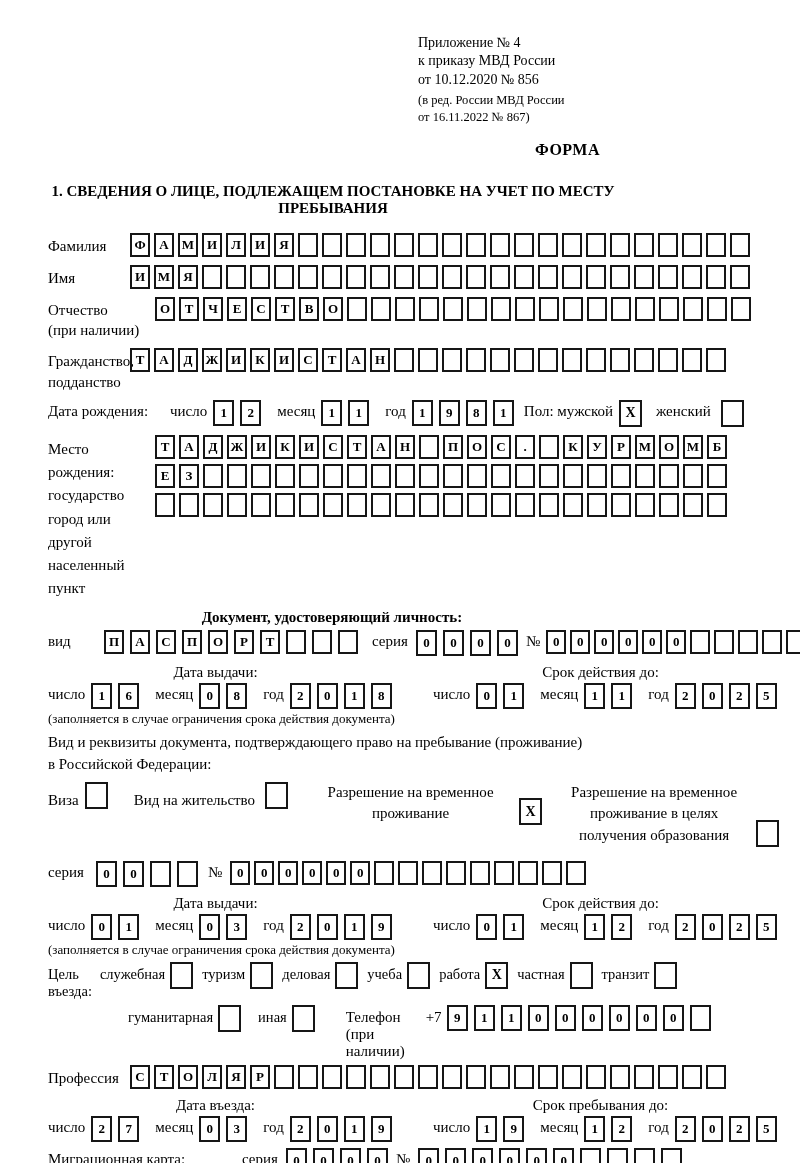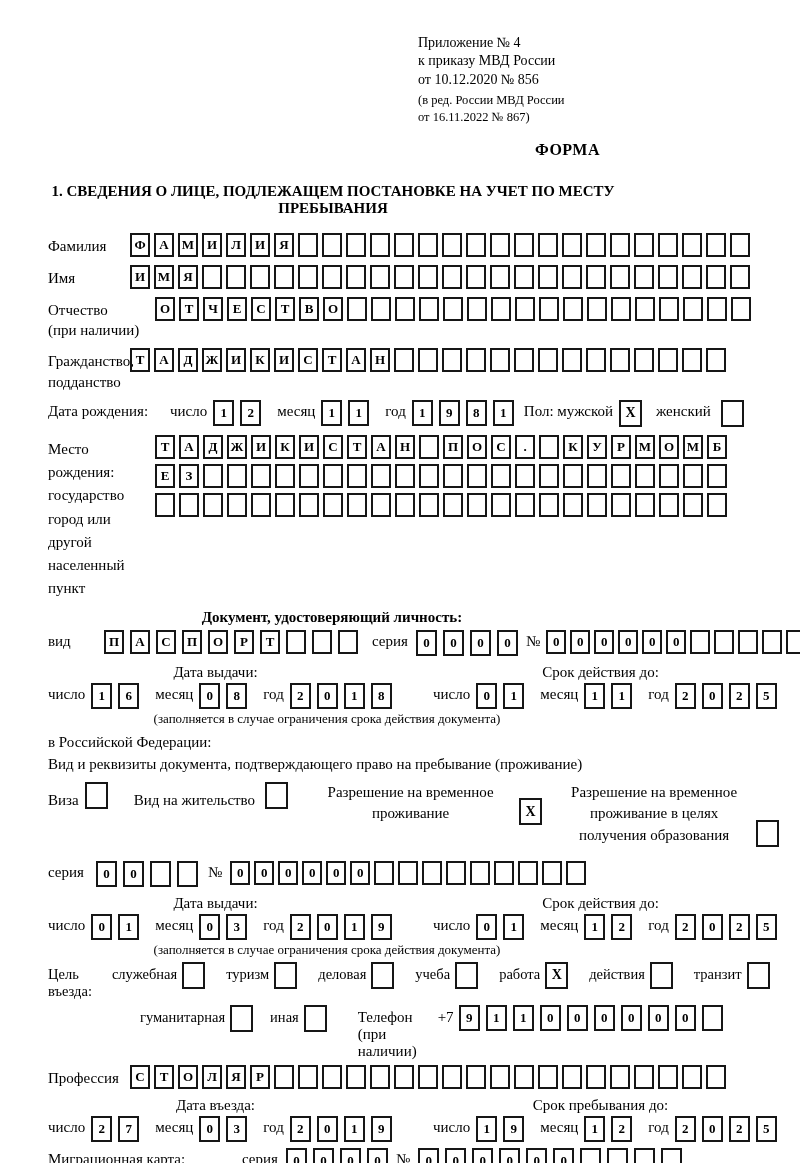--- a/index.html
+++ b/index.html
@@ -32,37 +32,37 @@
   .dlbl{font-size:15px;padding-top:3px;flex:none;margin:0 6px 0 10px;}
   .dlbl.first{margin-left:0;}
 
   
   .datecols{display:flex;margin-bottom:2px;}
   .dcol{flex:none;}
   .dcol.left{width:385px;}
   .dcol.right{flex:1;}
   .dhead{font-size:15px;text-align:center;width:335px;margin-bottom:2px;}
   .dg{display:flex;align-items:flex-start;}
-  .vnote{text-align:center;font-size:13px;margin:1px 20px 4px 0;}
+  .vnote{text-align:left;font-size:13px;margin:1px 20px 4px 0;}
 
   .plain{font-size:15px;line-height:1.5;}
   .docheading{text-align:center;font-weight:bold;font-size:15px;margin:2px 0 4px -10px;}
 
   
   .typesrow{display:flex;align-items:flex-start;margin:6px 0 14px;}
   .titem{display:flex;align-items:flex-end;flex:none;}
   .tlbl{font-size:15px;padding-top:3px;}
   .tlbl.c{text-align:center;line-height:1.45;padding-top:0;}
   .gap6{margin-left:6px}.gap10{margin-left:10px}
   .ml26{margin-left:26px}.ml20{margin-left:20px}.ml16{margin-left:16px}
   .wt205{width:205px}.wt195{width:192px}
 
   
   .prow{display:flex;align-items:flex-start;margin-bottom:5px;font-size:14.5px;flex-wrap:nowrap;}
-  .pitem{display:flex;align-items:flex-start;flex:none;margin-right:9px;margin-left:12px;}
+  .pitem{display:flex;align-items:flex-start;flex:none;margin-right:9px;}
   .plbl{padding-top:4px;margin-right:5px;font-size:14.5px;}
   .indent80{margin-left:80px;}
 </style>
 </head>
 <body>
 
 <div class="page">
 
   <div class="appendix">
     <div>Приложение № 4</div>
@@ -405,22 +405,22 @@
             <span class="cell">2</span>
             <span class="cell">0</span>
             <span class="cell">2</span>
             <span class="cell">5</span>
           </span>
       </div>
     </div>
   </div>
   <div class="vnote">(заполняется в случае ограничения срока действия документа)</div>
 
+  <div class="plain">Вид и реквизиты документа, подтверждающего право на пребывание (проживание)</div>
   <div class="plain">в Российской Федерации:</div>
-  <div class="plain">Вид и реквизиты документа, подтверждающего право на пребывание (проживание)</div>
 
   <div class="typesrow">
     <div class="titem">
       <span class="tlbl">Виза</span>
       <span class="cb gap6"></span>
     </div>
     <div class="titem ml26">
       <span class="tlbl">Вид на жительство</span>
       <span class="cb gap10"></span>
     </div>
@@ -526,21 +526,21 @@
       </span>
     <span class="pitem">
         <span class="plbl">учеба</span>
         <span class="cb"></span>
       </span>
     <span class="pitem">
         <span class="plbl">работа</span>
         <span class="cb">X</span>
       </span>
     <span class="pitem">
-        <span class="plbl">действия</span>
+        <span class="plbl">частная</span>
         <span class="cb"></span>
       </span>
     <span class="pitem">
         <span class="plbl">транзит</span>
         <span class="cb"></span>
       </span>
   </div>
 
   <div class="prow indent80">
     <span class="pitem">

